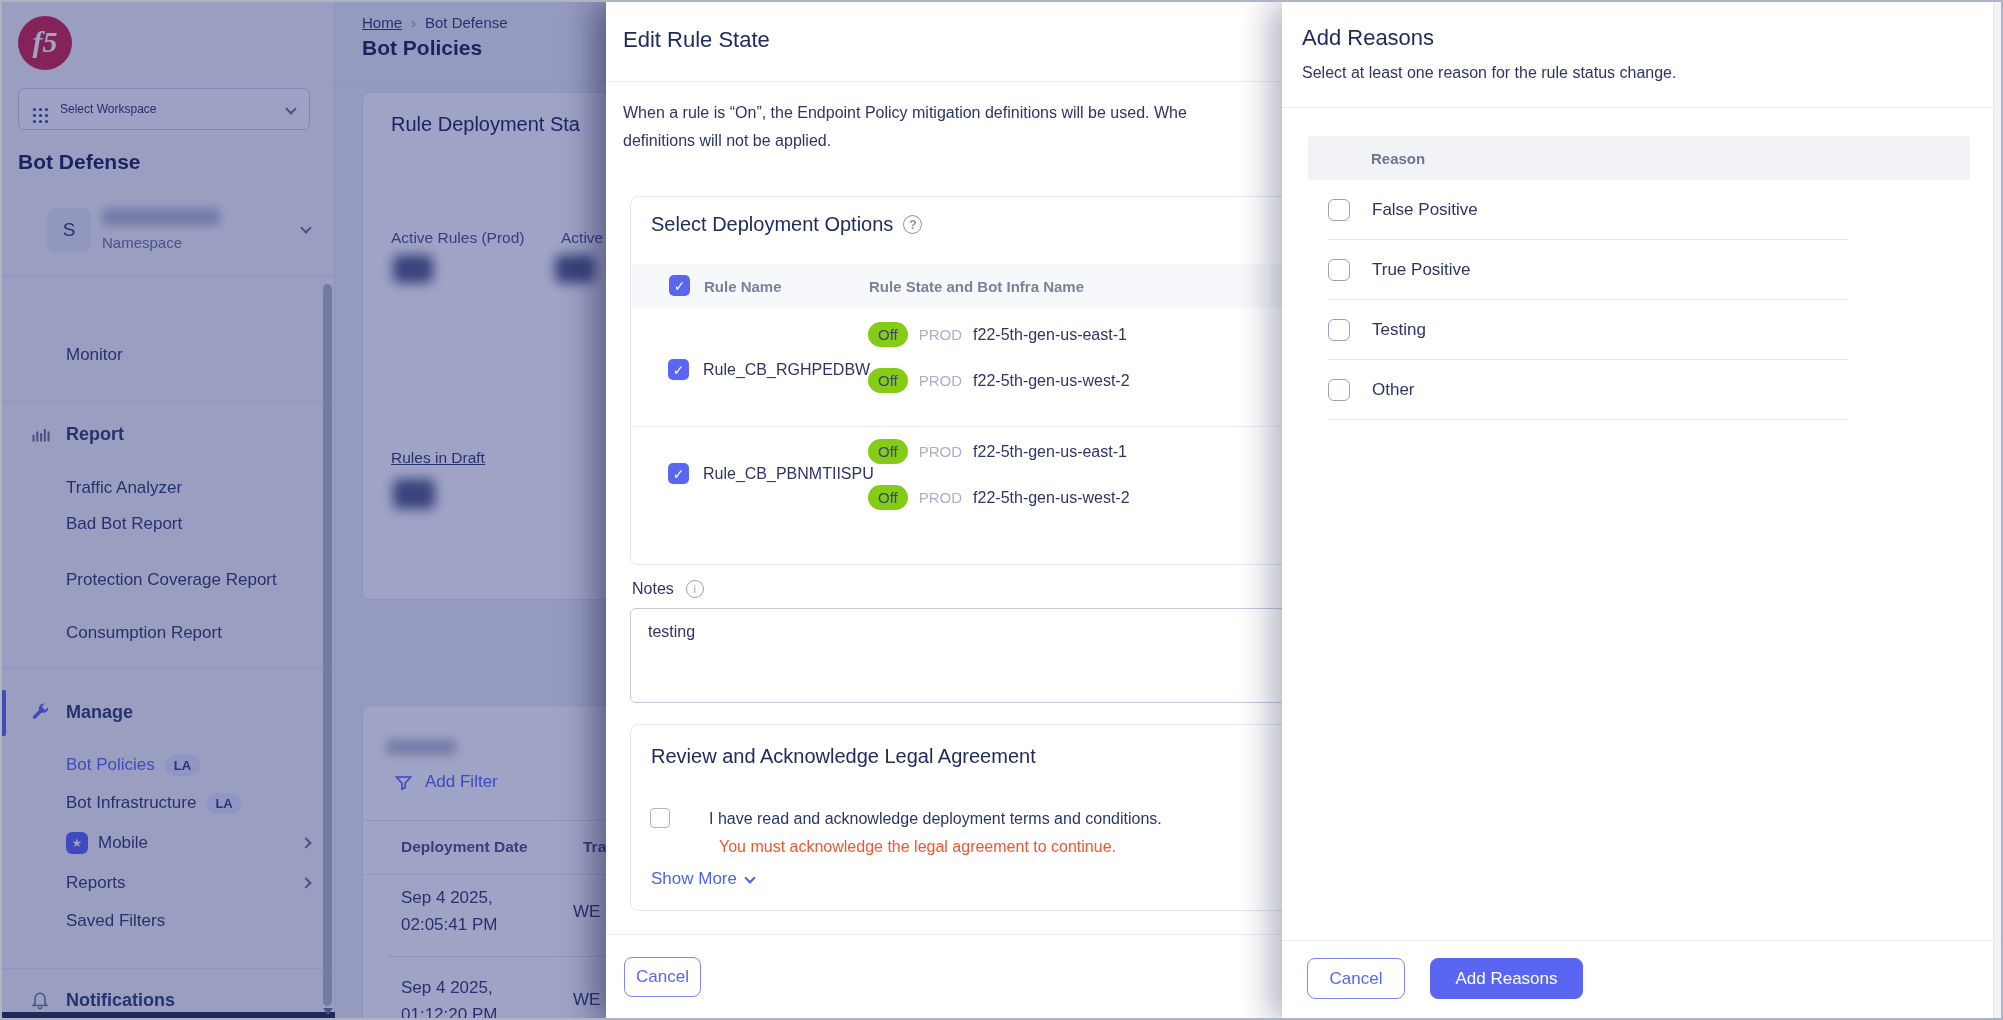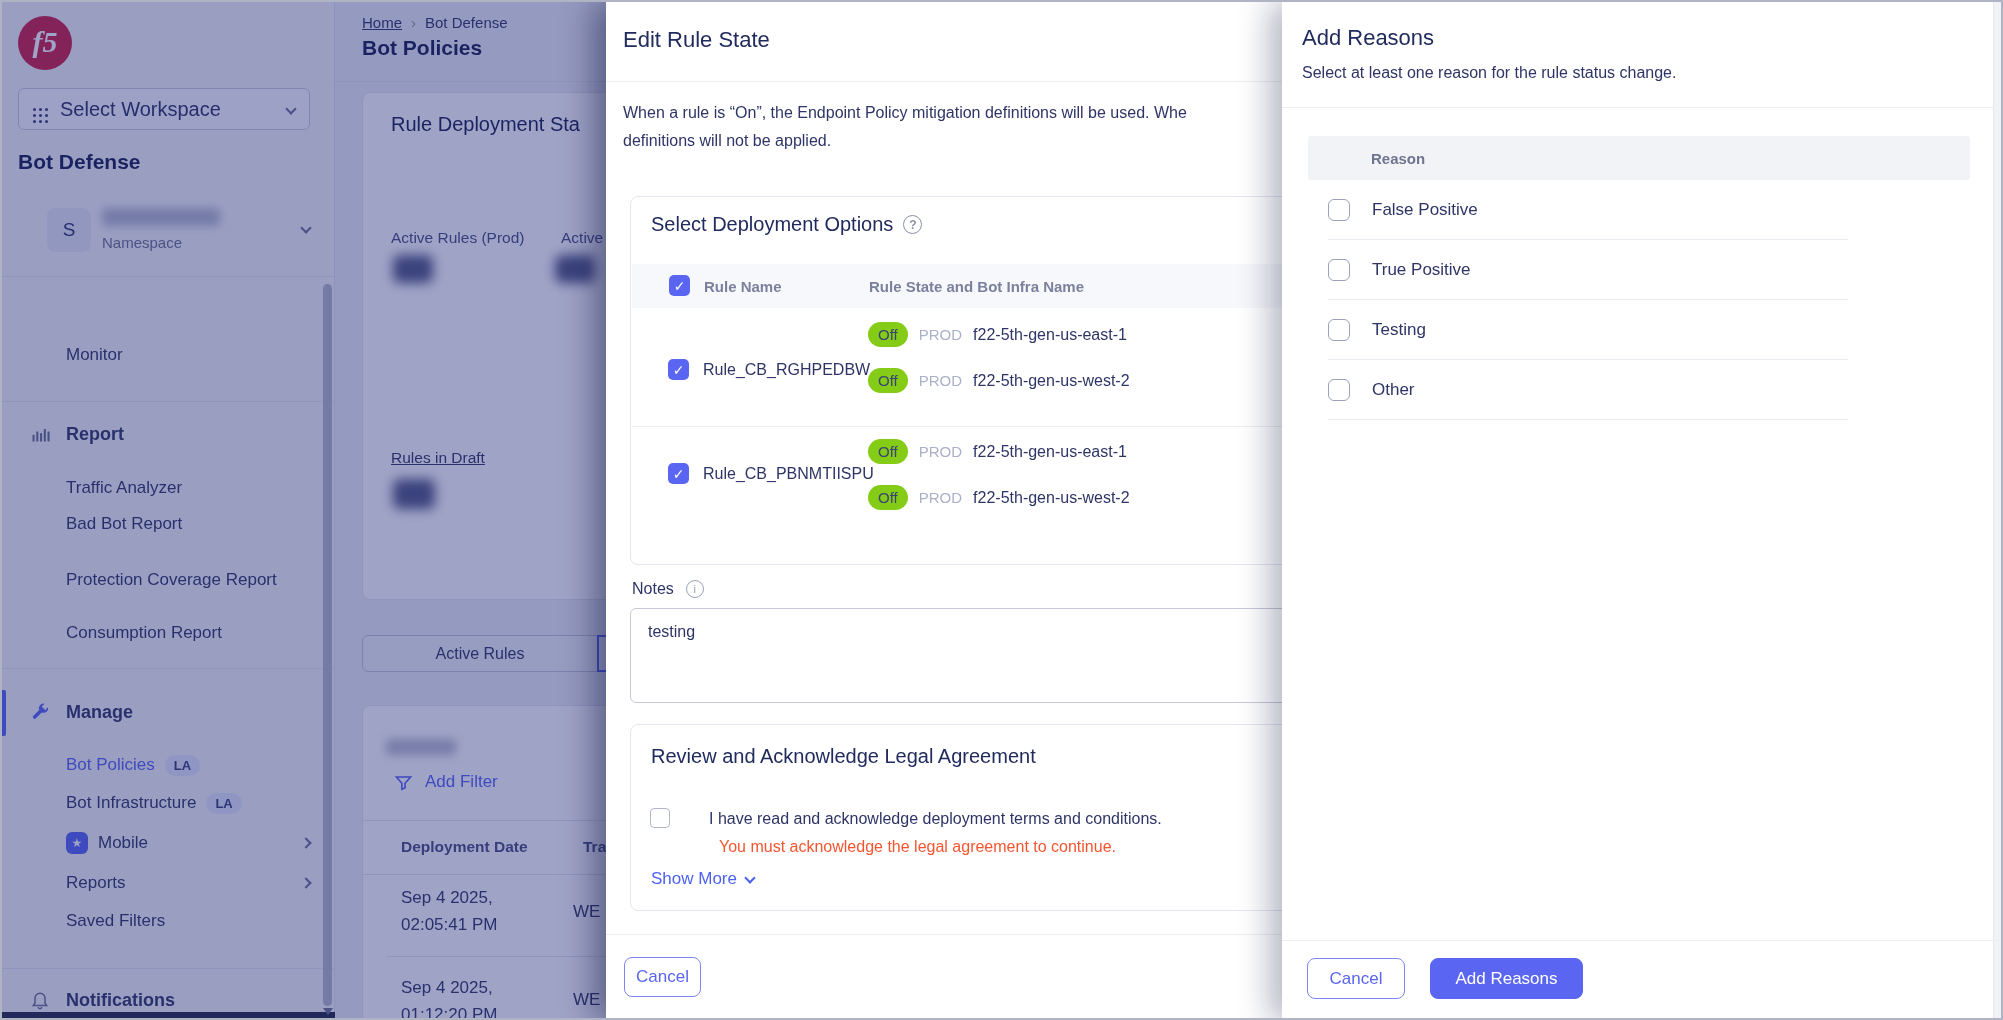--- a/index.html
+++ b/index.html
@@ -9,21 +9,21 @@
 
   
   .sidebar{position:absolute;left:0;top:0;width:333px;height:1020px;background:#f7f8f9;border-right:1px solid #e1e4ea;}
   .main{position:absolute;left:333px;top:0;right:0;bottom:0;background:#eef0f4;}
 
   .logo-ball{position:absolute;left:16px;top:14px;width:54px;height:54px;border-radius:50%;background:#cf2345;display:flex;align-items:center;justify-content:center;}
   .logo-ball span{color:#fff;font-family:"Liberation Serif",serif;font-style:italic;font-weight:700;font-size:30px;transform:translateY(-1px);}
 
   .ws-box{position:absolute;left:16px;top:86px;width:292px;height:42px;background:#fcfcfe;border:1px solid #c9cedd;border-radius:6px;display:flex;align-items:center;padding:0 14px;gap:14px;}
   .grid-dots{width:3px;height:3px;border-radius:50%;background:#3c4377;box-shadow:6px 0 0 #3c4377,12px 0 0 #3c4377,0 6px 0 #3c4377,6px 6px 0 #3c4377,12px 6px 0 #3c4377,0 12px 0 #3c4377,6px 12px 0 #3c4377,12px 12px 0 #3c4377;margin-right:10px;}
-  .ws-label{font-size:20px;color:#2e3566;flex:1;}
+  .ws-label{font-size:12px;color:#2e3566;flex:1;}
   .chev{display:inline-block;width:8px;height:8px;border-right:2px solid #6d7390;border-bottom:2px solid #6d7390;transform:rotate(45deg);}
   .chev.right{transform:rotate(-45deg);}
 
   .product-title{position:absolute;left:16px;top:148px;font-size:21px;font-weight:700;color:#1b2351;}
 
   .ns-avatar{position:absolute;left:45px;top:206px;width:44px;height:44px;border-radius:8px;background:#e9ebf3;display:flex;align-items:center;justify-content:center;font-size:19px;color:#2e3566;}
   .ns-label{position:absolute;left:100px;top:232px;font-size:15px;color:#6d7390;}
   .blur-light{background:#767e9e;opacity:.5;filter:blur(5px);border-radius:4px;}
   .blur-dark{background:#2e3566;opacity:.82;filter:blur(6px);border-radius:6px;}
 
@@ -218,24 +218,20 @@
     <div class="card" style="left:27px;top:90px;width:700px;height:508px;">
       <div class="card-title" style="left:28px;top:20px;">Rule Deployment Sta</div>
       <div class="metric-label" style="left:28px;top:136px;">Active Rules (Prod)</div>
       <div class="abs blur-dark" style="left:30px;top:162px;width:40px;height:28px;"></div>
       <div class="metric-label" style="left:198px;top:136px;">Active</div>
       <div class="abs blur-dark" style="left:192px;top:162px;width:40px;height:28px;"></div>
       <div class="abs link-nav" style="left:28px;top:356px;">Rules in Draft</div>
       <div class="abs blur-dark" style="left:30px;top:386px;width:42px;height:30px;"></div>
     </div>
 
-    <div class="tabseg">
-      <div class="seg1">Active Rules</div>
-      <div class="seg2"></div>
-    </div>
 
     <div class="card" style="left:27px;top:703px;width:700px;height:317px;border-radius:8px 8px 0 0;">
       <div class="abs blur-light" style="left:23px;top:33px;width:70px;height:16px;"></div>
       <div class="abs" style="left:31px;top:66px;display:flex;align-items:center;gap:12px;">
         <span>
           <svg width="19" height="19" viewBox="0 0 24 24" fill="none" stroke="#5a66f1" stroke-width="2">
               <path d="M3 5h18l-7 8v5.5l-4 2V13z"></path>
             </svg>
         </span>
         <span class="filter-link">Add Filter</span>

